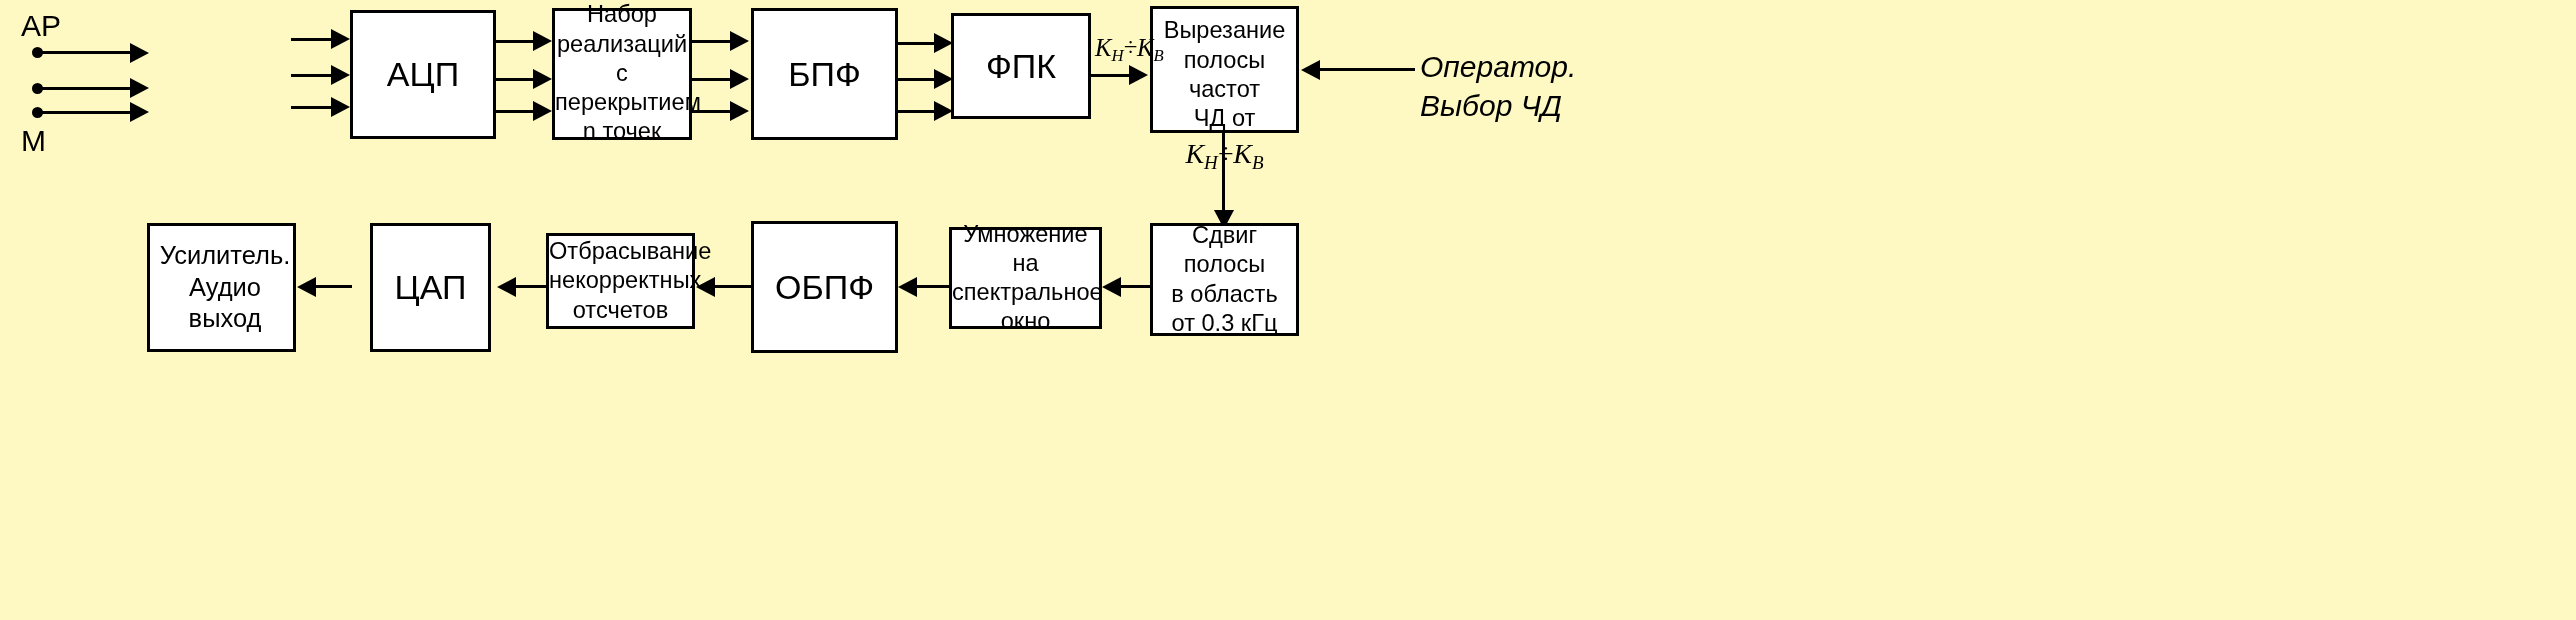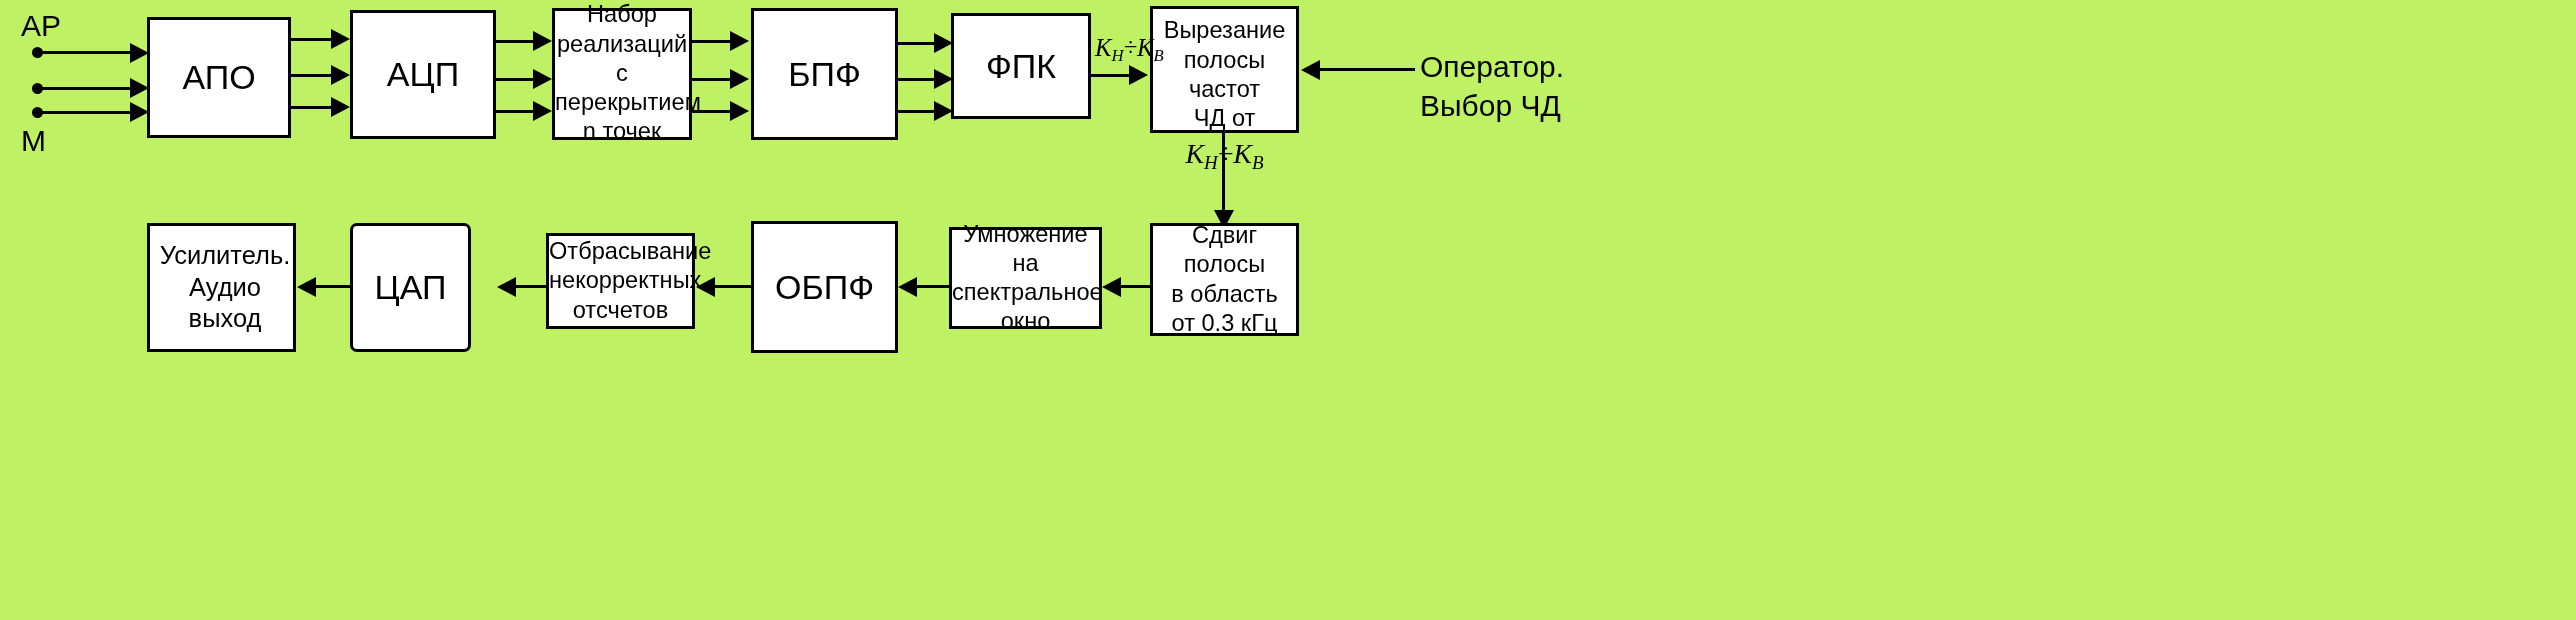--- a/index.html
+++ b/index.html
@@ -4,21 +4,21 @@
 <style>
   html, body {
     margin: 0;
     padding: 0;
     background: #ffffff;
   }
   #diagram-root {
     position: relative;
     width: 2576px;
     height: 620px;
-    background: #bef264;
+    background: #fef9c3;
     font-family: "Liberation Sans", sans-serif;
     color: #000000;
     overflow: hidden;
   }
   .block {
     position: absolute;
     box-sizing: border-box;
     border: 3.8px solid #000000;
     background: #ffffff;
     display: flex;
@@ -124,23 +124,20 @@
   <div class="arrowhead-right" style="left:130px; top:43px;"></div>
 
   <div class="dot" style="left:32px; top:83px;"></div>
   <div class="hline" style="left:38px; top:87px; width:95px;"></div>
   <div class="arrowhead-right" style="left:130px; top:78px;"></div>
 
   <div class="dot" style="left:32px; top:107px;"></div>
   <div class="hline" style="left:38px; top:111px; width:95px;"></div>
   <div class="arrowhead-right" style="left:130px; top:102px;"></div>
 
-  <div class="block" style="left:147px; top:17px; width:144px; height:121px;">
-    <span class="block-label lbl-big">АПО</span>
-  </div>
 
   <div class="block" style="left:350px; top:9.5px; width:146px; height:129px;">
     <span class="block-label lbl-big">АЦП</span>
   </div>
 
   <div class="block" style="left:552px; top:7.6px; width:140px; height:132px;justify-content:center;">
     <span class="block-label lbl-small">Набор
 реализаций
 с перекрытием
 n точек</span>
@@ -195,21 +192,21 @@
 
   <div class="hline" style="left:1091px; top:74px; width:42px;"></div>
   <div class="arrowhead-right" style="left:1129px; top:65px;"></div>
   <div class="edge-label" style="left:1095px; top:34px;">
     <span>K<sub style="font-size:0.68em; vertical-align:-0.3em;">Н</sub></span><span>÷</span><span>K<sub style="font-size:0.68em; vertical-align:-0.3em;">В</sub></span>
   </div>
 
   <div class="hline" style="left:1320px; top:68px; width:95px;"></div>
   <div class="arrowhead-left" style="left:1301px; top:60px;"></div>
 
-  <div class="free-text" style="left:1420px; top:47px;">Оператор.
+  <div class="free-text" style="left:1420px; top:47px;font-style:italic;">Оператор.
 Выбор ЧД</div>
 
   <div class="vline" style="left:1222px; top:132px; height:83px;"></div>
   <div class="arrowhead-down" style="left:1214px; top:210px;"></div>
 
   <div class="block" style="left:1150px; top:223px; width:149px; height:113px;">
     <span class="block-label lbl-small">Сдвиг полосы
 в область
 от 0.3 кГц</span>
   </div>
@@ -223,21 +220,21 @@
   <div class="block" style="left:751px; top:221px; width:147px; height:132px;">
     <span class="block-label lbl-big">ОБПФ</span>
   </div>
 
   <div class="block" style="left:546px; top:233px; width:149px; height:96px;">
     <span class="block-label lbl-small">Отбрасывание
 некорректных
 отсчетов</span>
   </div>
 
-  <div class="block" style="left:350px; top:223px; width:121px; height:129px;border-radius:7px;">
+  <div class="block" style="left:370px; top:223px; width:121px; height:129px;">
     <span class="block-label lbl-big">ЦАП</span>
   </div>
 
   <div class="block" style="left:147px; top:223px; width:149px; height:129px;padding-left:7px;">
     <span class="block-label lbl-mid">Усилитель.
 Аудио
 выход</span>
   </div>
 
   <div class="hline" style="left:1121px; top:285px; width:30px;"></div>

